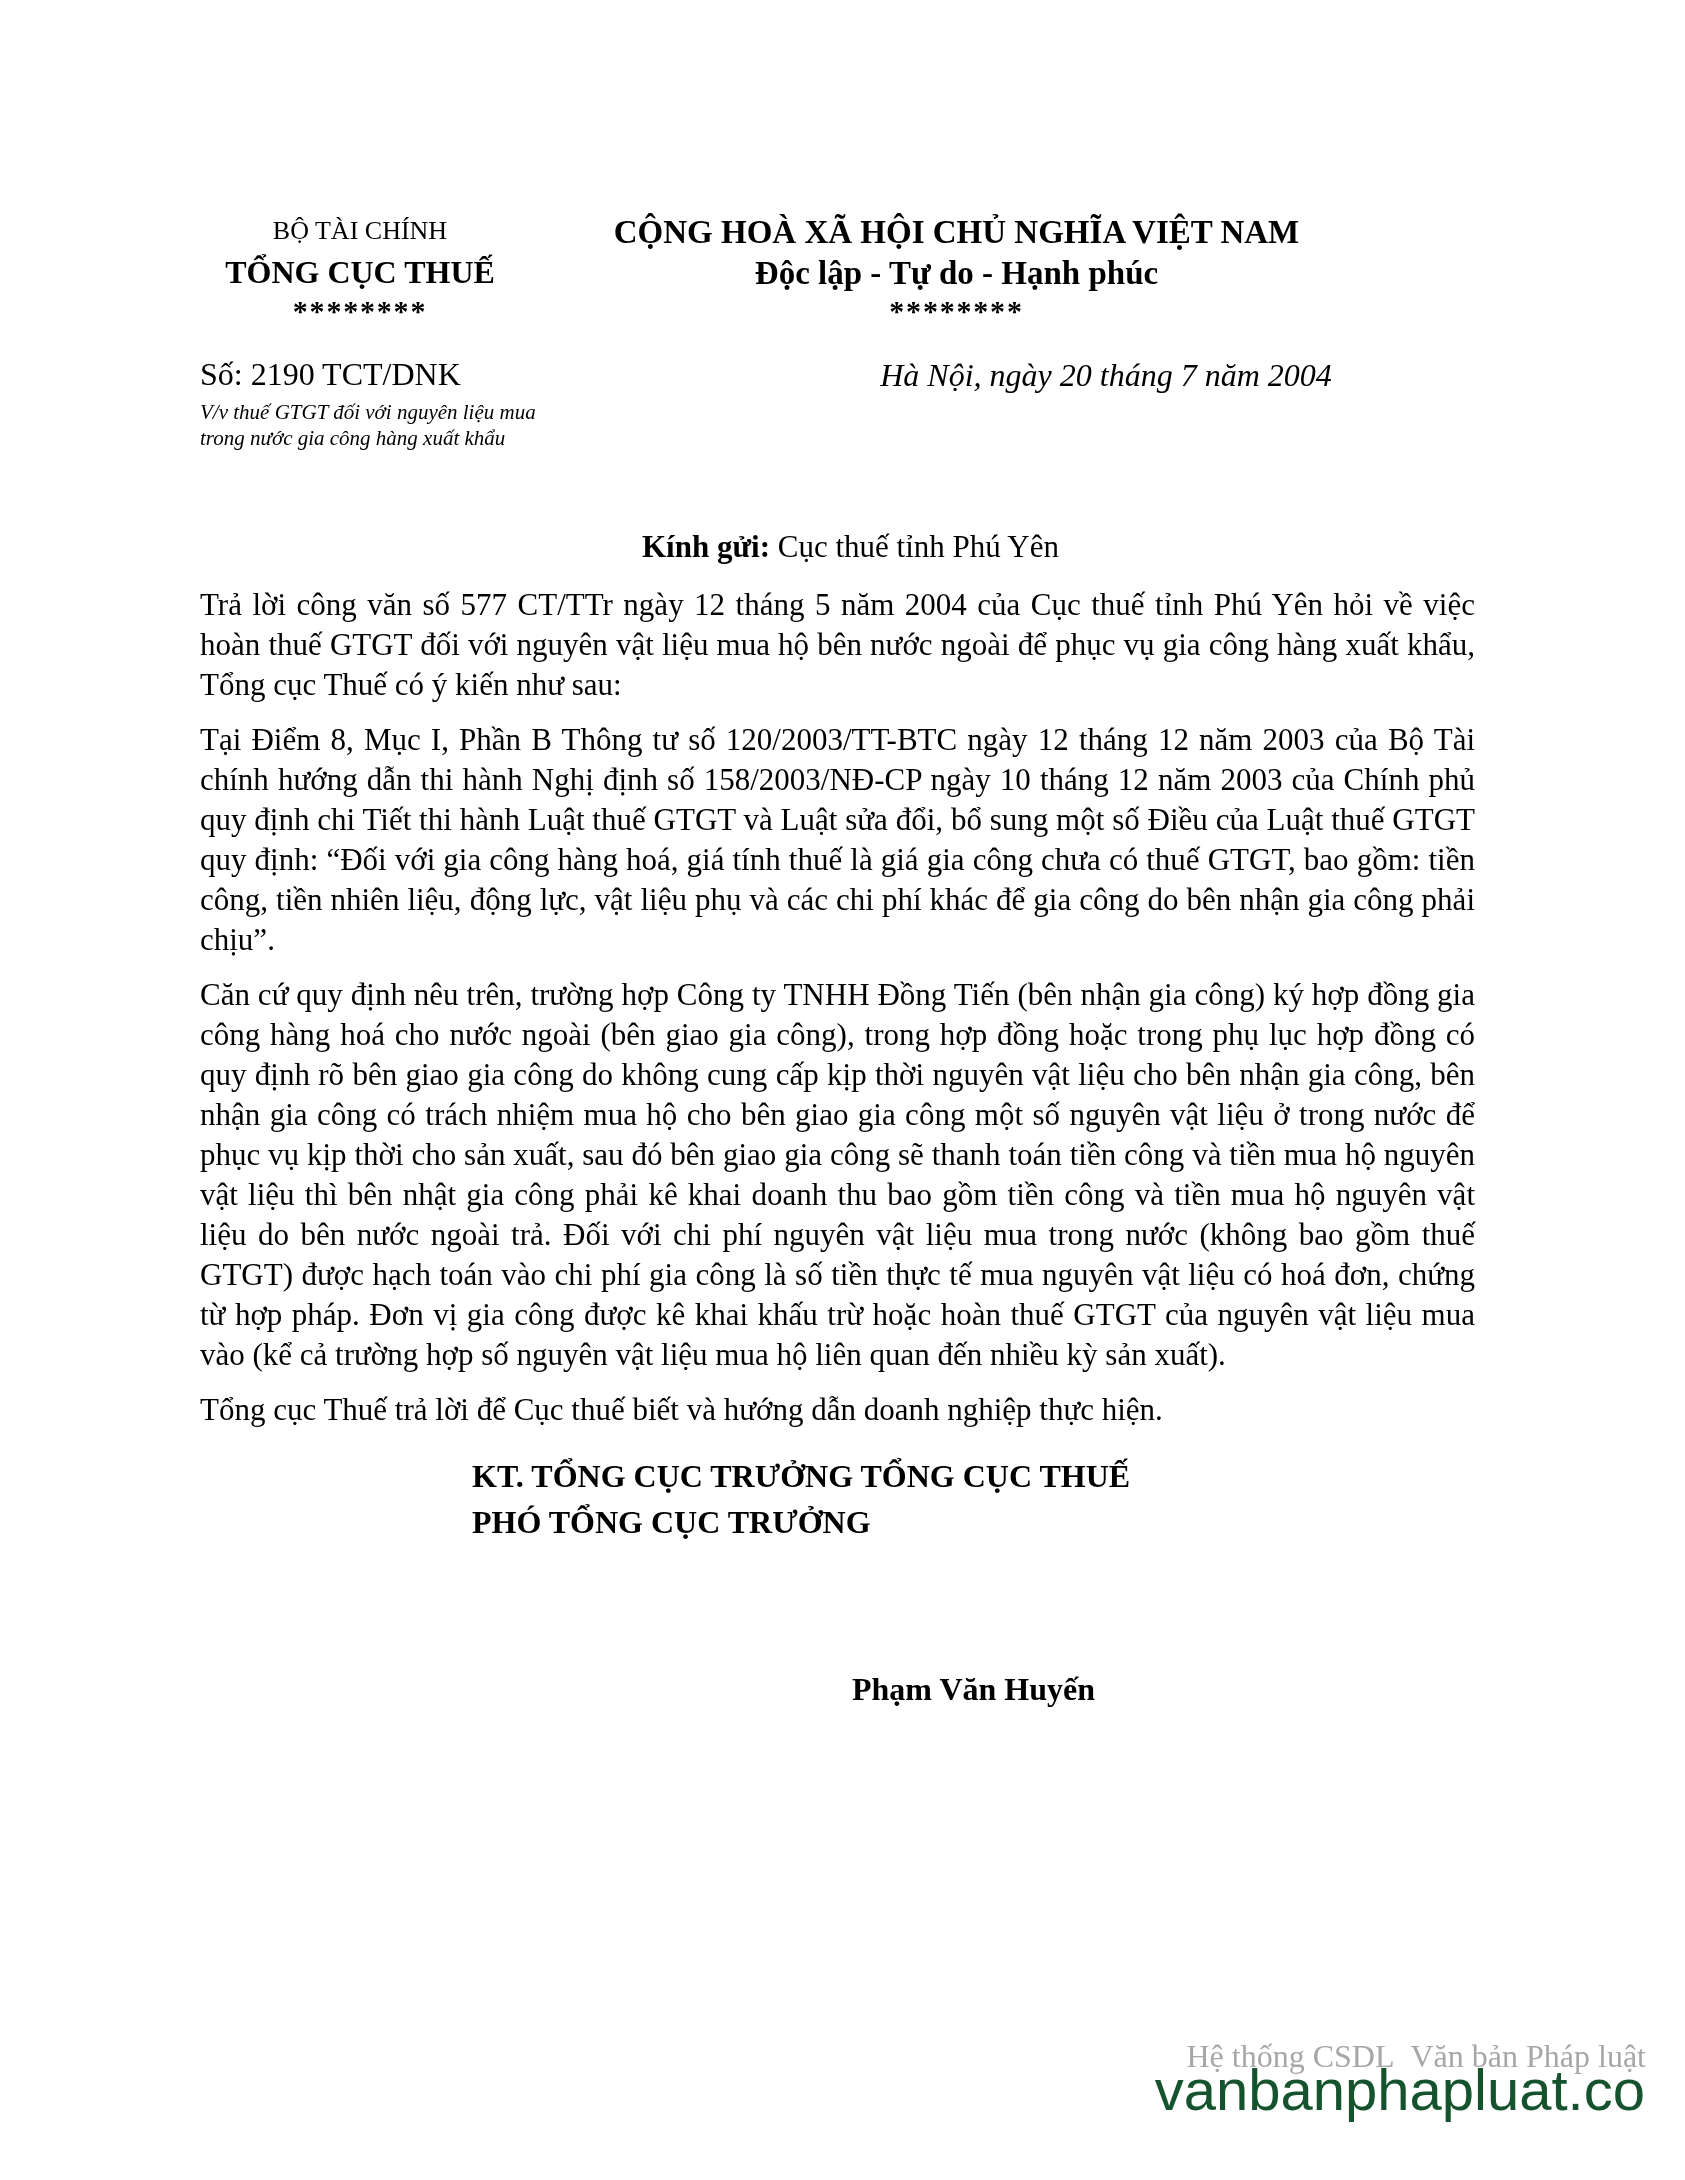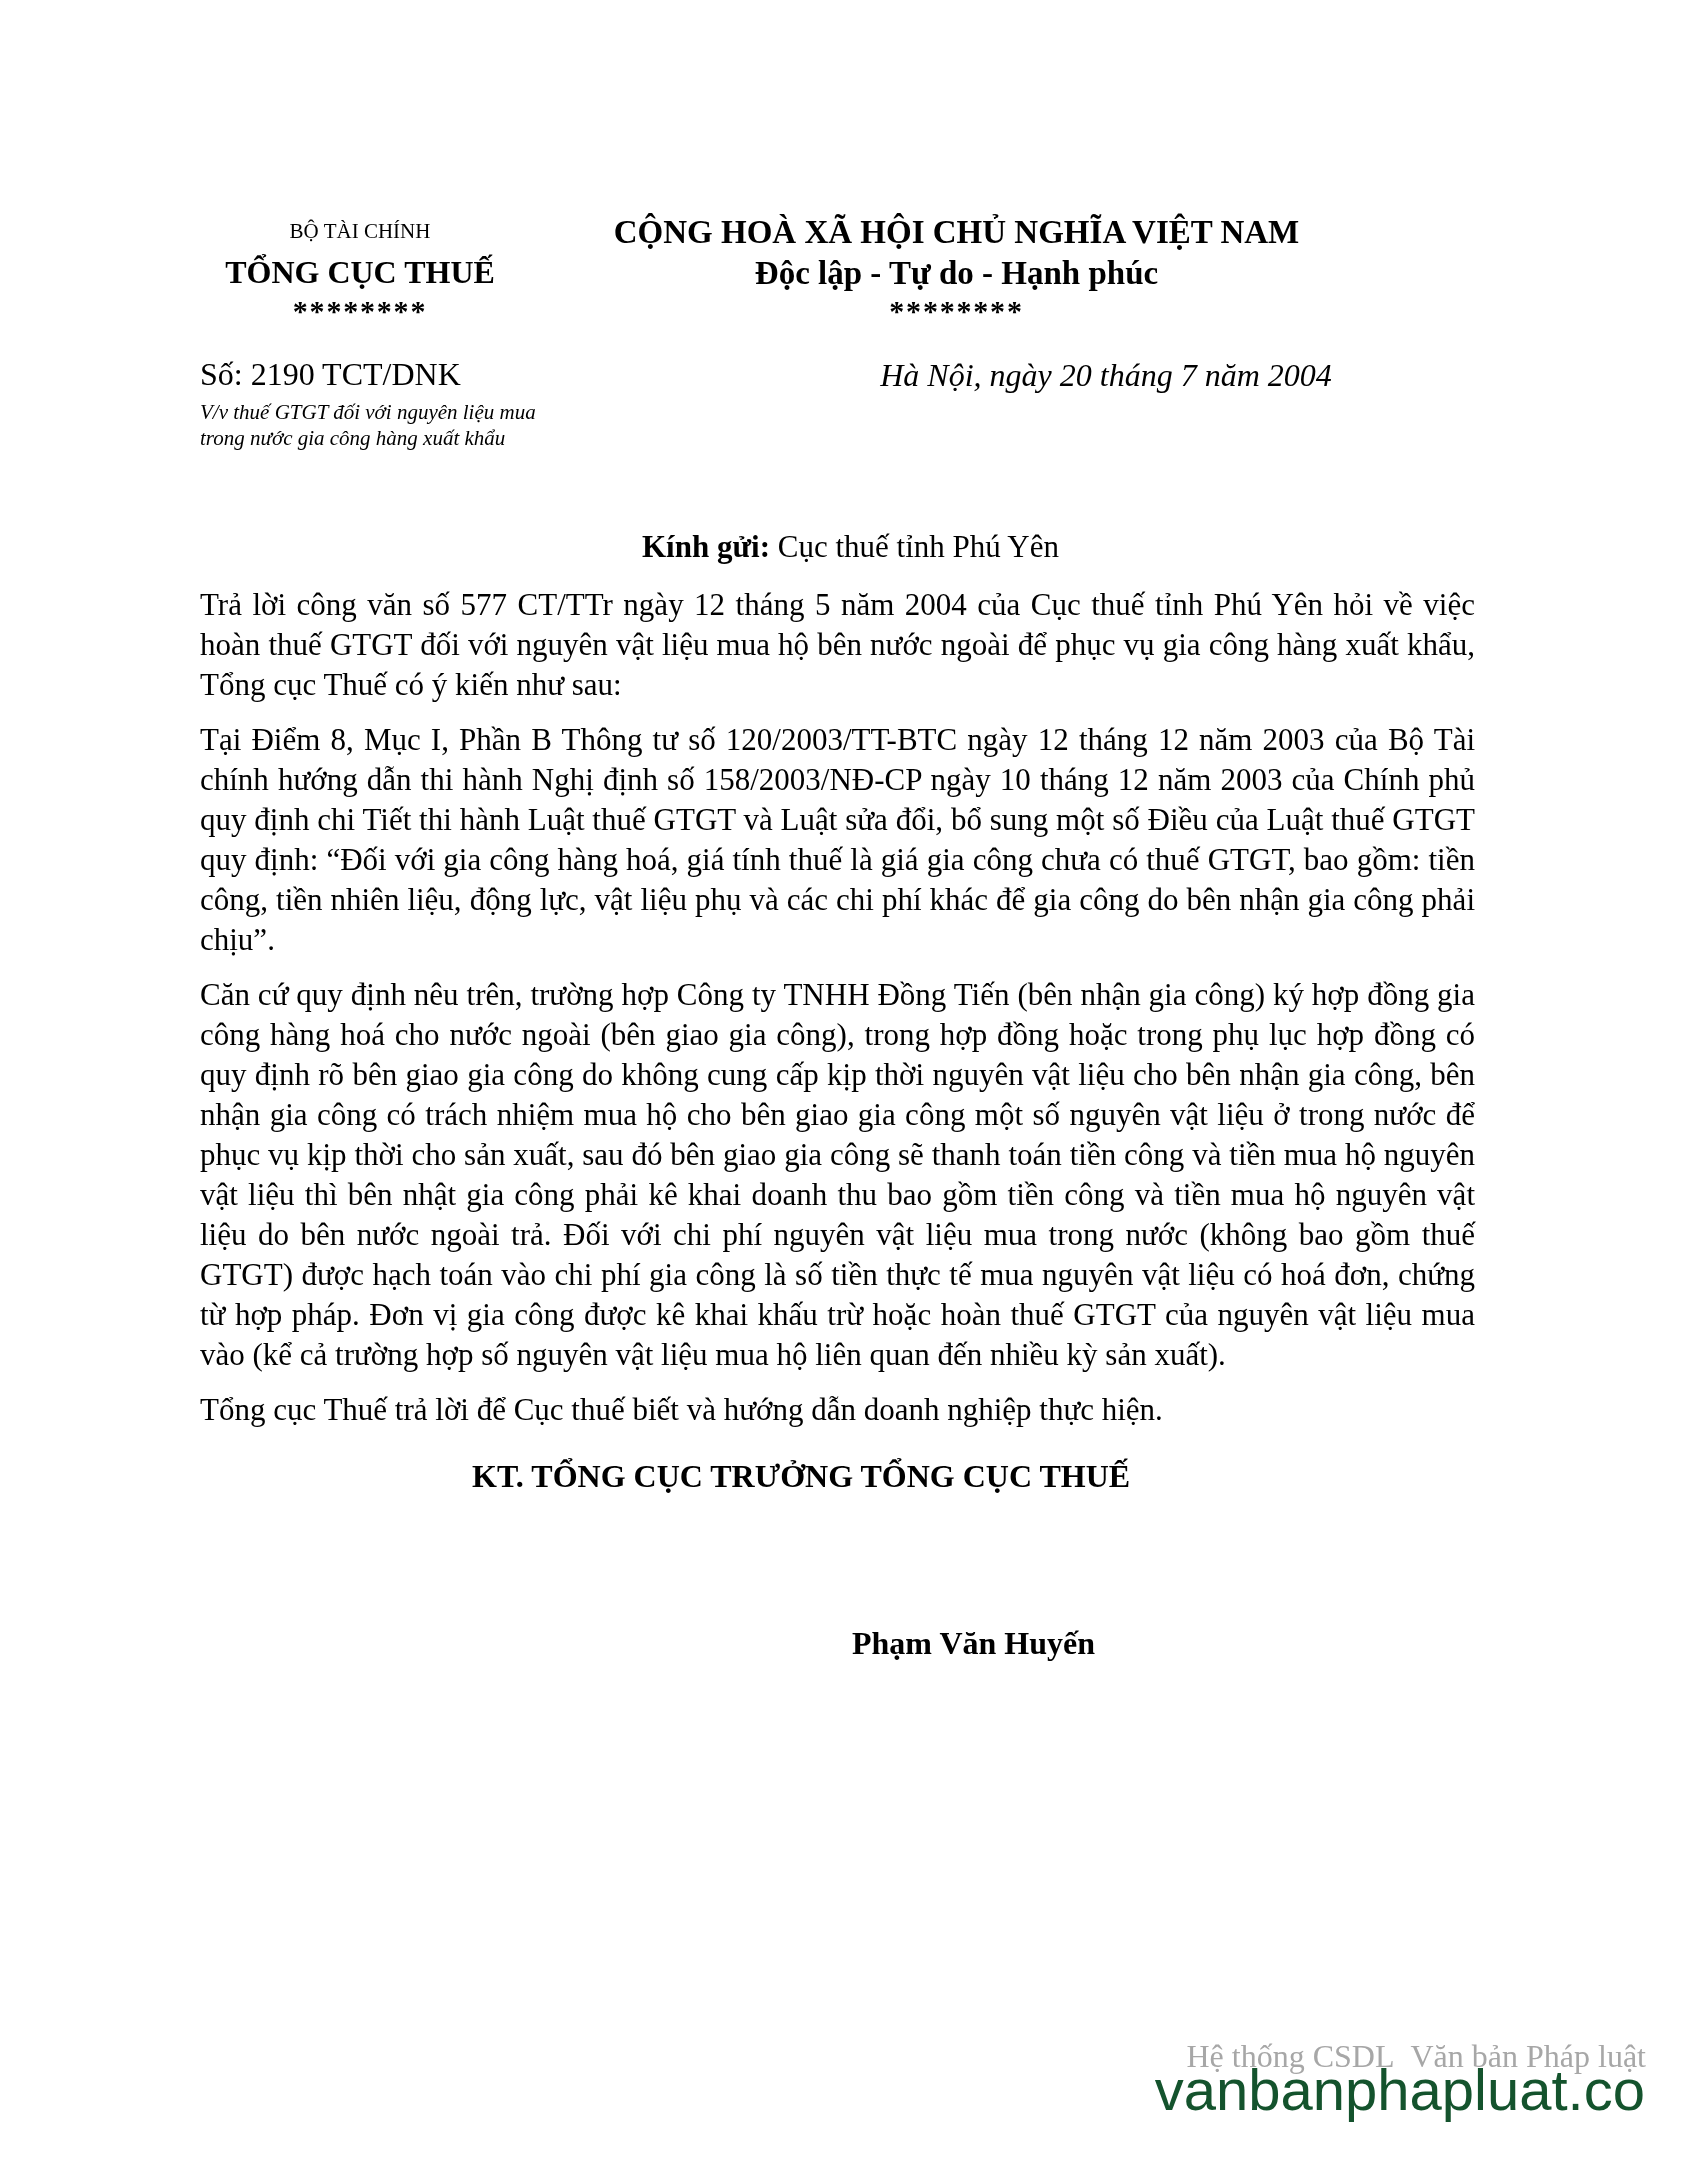--- a/index.html
+++ b/index.html
@@ -12,21 +12,21 @@
     font-family: "Liberation Serif", "DejaVu Serif", serif;
     color: #000000;
   }
 
   
   .header-left {
     position: absolute;
     left: 132px; top: 211px; width: 456px;
     text-align: center;
   }
-  .hl-ministry { font-size: 21px; line-height: 40px; }
+  .hl-ministry { font-size: 26px; line-height: 40px; }
   .hl-agency   { font-size: 32px; font-weight: 700; line-height: 42px; }
   .hl-stars    { font-size: 30px; font-weight: 700; line-height: 35px; letter-spacing: 1.8px; }
 
   .ref-number {
     position: absolute;
     left: 200px; top: 355px;
     font-size: 32px; line-height: 39px;
   }
   .ref-note {
     position: absolute;
@@ -133,20 +133,21 @@
       <span> <span>Cục thuế tỉnh Phú Yên</span></span>
     </div>
 
     <p class="body-par">Trả lời công văn số 577 CT/TTr ngày 12 tháng 5 năm 2004 của Cục thuế tỉnh Phú Yên hỏi về việc hoàn thuế GTGT đối với nguyên vật liệu mua hộ bên nước ngoài để phục vụ gia công hàng xuất khẩu, Tổng cục Thuế có ý kiến như sau:</p>
     <p class="body-par">Tại Điểm 8, Mục I, Phần B Thông tư số 120/2003/TT-BTC ngày 12 tháng 12 năm 2003 của Bộ Tài chính hướng dẫn thi hành Nghị định số 158/2003/NĐ-CP ngày 10 tháng 12 năm 2003 của Chính phủ quy định chi Tiết thi hành Luật thuế GTGT và Luật sửa đổi, bổ sung một số Điều của Luật thuế GTGT quy định: “Đối với gia công hàng hoá, giá tính thuế là giá gia công chưa có thuế GTGT, bao gồm: tiền công, tiền nhiên liệu, động lực, vật liệu phụ và các chi phí khác để gia công do bên nhận gia công phải chịu”.</p>
     <p class="body-par">Căn cứ quy định nêu trên, trường hợp Công ty TNHH Đồng Tiến (bên nhận gia công) ký hợp đồng gia công hàng hoá cho nước ngoài (bên giao gia công), trong hợp đồng hoặc trong phụ lục hợp đồng có quy định rõ bên giao gia công do không cung cấp kịp thời nguyên vật liệu cho bên nhận gia công, bên nhận gia công có trách nhiệm mua hộ cho bên giao gia công một số nguyên vật liệu ở trong nước để phục vụ kịp thời cho sản xuất, sau đó bên giao gia công sẽ thanh toán tiền công và tiền mua hộ nguyên vật liệu thì bên nhật gia công phải kê khai doanh thu bao gồm tiền công và tiền mua hộ nguyên vật liệu do bên nước ngoài trả. Đối với chi phí nguyên vật liệu mua trong nước (không bao gồm thuế GTGT) được hạch toán vào chi phí gia công là số tiền thực tế mua nguyên vật liệu có hoá đơn, chứng từ hợp pháp. Đơn vị gia công được kê khai khấu trừ hoặc hoàn thuế GTGT của nguyên vật liệu mua vào (kể cả trường hợp số nguyên vật liệu mua hộ liên quan đến nhiều kỳ sản xuất).</p>
     <p class="body-par closing-par">Tổng cục Thuế trả lời để Cục thuế biết và hướng dẫn doanh nghiệp thực hiện.</p>
 
     <div class="sig-block">
       <div>KT. TỔNG CỤC TRƯỞNG TỔNG CỤC THUẾ</div>
+      <div>PHÓ TỔNG CỤC TRƯỞNG</div>
     </div>
 
     <div class="signer-name">Phạm Văn Huyến</div>
   </div>
 
   <div class="wm-line1">
     <span class="wm-part1">Hệ thống CSDL</span><span class="wm-part2">Văn bản Pháp luật</span>
   </div>
   <div class="wm-line2">vanbanphapluat.co</div>
 

